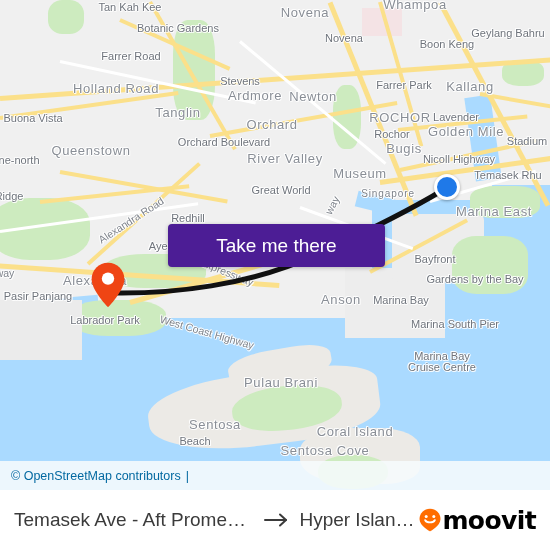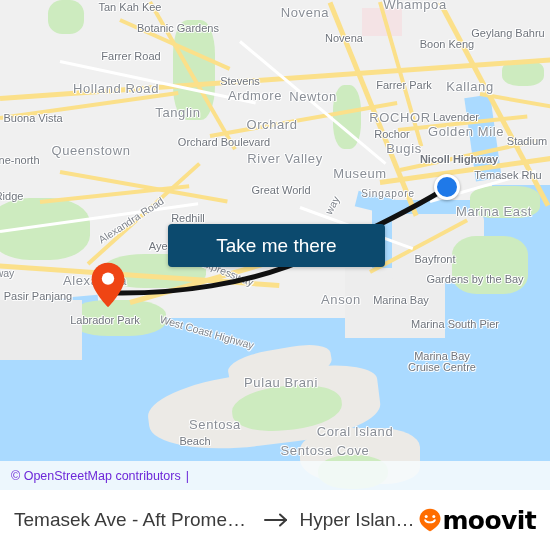--- a/index.html
+++ b/index.html
@@ -120,21 +120,21 @@
     left: 0; top: 461px;
     width: 550px; height: 29px;
     background: rgba(246,250,253,.88);
     color: #2b2b2b;
     font-size: 12.5px;
     display: flex;
     align-items: center;
     box-sizing: border-box;
     padding-left: 11px;
   }
-  #attrib a, #attrib span { color: #6d28d9; text-decoration: none; }
+  #attrib a, #attrib span { color: #0369a1; text-decoration: none; }
   .attrib-sep { margin: 0 5px; color: #555; }
 
   
   #footer {
     position: absolute;
     left: 0; top: 490px;
     width: 550px; height: 60px;
     background: #ffffff;
     display: flex;
     align-items: center;
@@ -252,21 +252,21 @@
         <div class="maplabel lbl-place" style="left: 456px; top: 117px;">Lavender</div>
         <div class="maplabel lbl-place" style="left: 33px; top: 118px;">Buona Vista</div>
         <div class="maplabel lbl-major" style="left: 400px; top: 117px;">ROCHOR</div>
         <div class="maplabel lbl-major" style="left: 466px; top: 131px;">Golden Mile</div>
         <div class="maplabel lbl-place" style="left: 392px; top: 134px;">Rochor</div>
         <div class="maplabel lbl-place" style="left: 224px; top: 142px;">Orchard Boulevard</div>
         <div class="maplabel lbl-place" style="left: 527px; top: 141px;">Stadium</div>
         <div class="maplabel lbl-major" style="left: 404px; top: 148px;">Bugis</div>
         <div class="maplabel lbl-major" style="left: 91px; top: 150px;">Queenstown</div>
         <div class="maplabel lbl-major" style="left: 285px; top: 158px;">River Valley</div>
-        <div class="maplabel lbl-place" style="left: 459px; top: 159px; font-weight: bold;">Nicoll Highway</div>
+        <div class="maplabel lbl-place" style="left: 459px; top: 159px;">Nicoll Highway</div>
         <div class="maplabel lbl-place" style="left: 16px; top: 160px;">one-north</div>
         <div class="maplabel lbl-major" style="left: 360px; top: 173px;">Museum</div>
         <div class="maplabel lbl-place" style="left: 508px; top: 175px;">Temasek Rhu</div>
         <div class="maplabel lbl-place" style="left: 281px; top: 190px;">Great World</div>
         <div class="maplabel lbl-city" style="left: 388px; top: 193px;">Singapore</div>
         <div class="maplabel lbl-place" style="left: 9px; top: 196px;">Ridge</div>
         <div class="maplabel lbl-major" style="left: 494px; top: 211px;">Marina East</div>
         <div class="maplabel lbl-place" style="left: 188px; top: 218px;">Redhill</div>
         <div class="maplabel lbl-place" style="left: 160px; top: 246px;">Ayer</div>
         <div class="maplabel lbl-place" style="left: 322px; top: 251px;">Outram Park</div>
@@ -300,21 +300,21 @@
 
     <div class="marker-dest" style="left: 434px; top: 174px; background: rgb(31, 121, 232);"></div>
 
     <div class="marker-pin" style="left:91px; top:262px;">
       <svg viewBox="0 0 34 46" width="34" height="46">
         <path d="M17 0.8 C7.9 0.8 0.6 8.1 0.6 17.2 C0.6 28.6 17 45.2 17 45.2 C17 45.2 33.4 28.6 33.4 17.2 C33.4 8.1 26.1 0.8 17 0.8 Z" fill="#ef4514"></path>
         <circle cx="17" cy="16.6" r="6.2" fill="#ffffff"></circle>
       </svg>
     </div>
 
-    <button id="cta" style="background: #0c4a6e; color: rgb(255, 255, 255);">Take me there</button>
+    <button id="cta" style="background: #4c1d95; color: rgb(255, 255, 255);">Take me there</button>
 
     <div id="attrib">
       <span>© OpenStreetMap contributors</span>
       <span class="attrib-sep">|</span>
     </div>
   </div>
 
   <div id="footer">
     <div id="origin-name" class="stop-name">Temasek Ave - Aft Promenade St…</div>
     <div class="arrow-icon">

